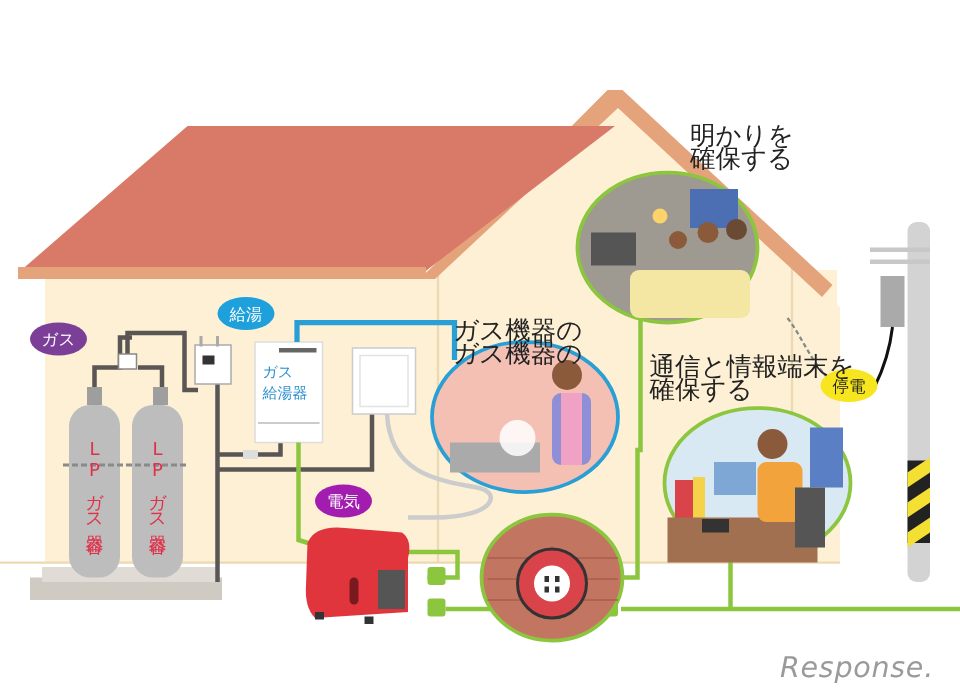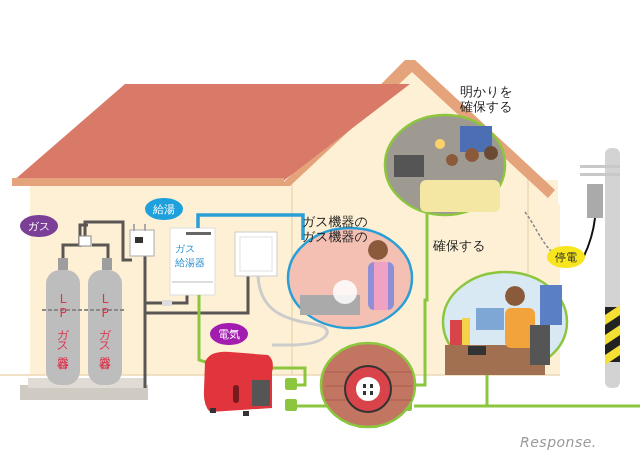--- a/index.html
+++ b/index.html
@@ -1,22 +1,22 @@
 <!DOCTYPE html>
 <html><head>
 <meta charset="utf-8">
 <style>
   html,body{margin:0;padding:0;background:#ffffff;}
   body{width:640px;height:466px;position:relative;overflow:hidden;font-family:"DejaVu Sans",sans-serif;}
   svg{position:absolute;left:0;top:0;}
-  .label{position:absolute;font-size:13px;color:#222;line-height:15px;white-space:nowrap;}
+  .label{position:absolute;font-size:17px;color:#222;line-height:15px;white-space:nowrap;}
   .pill{position:absolute;border-radius:50%;color:#fff;font-size:11px;display:flex;align-items:center;justify-content:center;}
   .vtext{position:absolute;color:#e0304a;font-size:12px;writing-mode:vertical-rl;text-orientation:upright;letter-spacing:0px;line-height:14px;}
   .heater-text{position:absolute;color:#2a8fcf;font-size:10px;line-height:14px;}
-  .logo{position:absolute;color:#9a9a9a;font-size:14px;font-style:italic;letter-spacing:0.5px;}
+  .logo{position:absolute;color:#9a9a9a;font-size:19px;font-style:italic;letter-spacing:0.5px;}
 </style>
 </head>
 <body>
 
 <svg width="640" height="466" viewBox="0 0 640 466">
 
   <rect x="30" y="180" width="528" height="195" fill="#fdf0d4"></rect>
 
   <polygon points="290,180 412,65 560,205 560,375 290,375" fill="#fdf0d4"></polygon>
 
@@ -170,16 +170,17 @@
 
 <div class="label" style="left:302px;top:183px;margin-top:31px;">
   <div>ガス機器の</div>
   <div>ガス機器の</div>
 </div>
 <div class="label" style="left:460px;top:84px;">
   <div>明かりを</div>
   <div>確保する</div>
 </div>
 <div class="label" style="left:433px;top:238px;">
+  <div>通信と情報端末を</div>
   <div>確保する</div>
 </div>
 
 <div class="logo" style="left:520px;top:434px;">Response.</div>
 
 </body></html>

